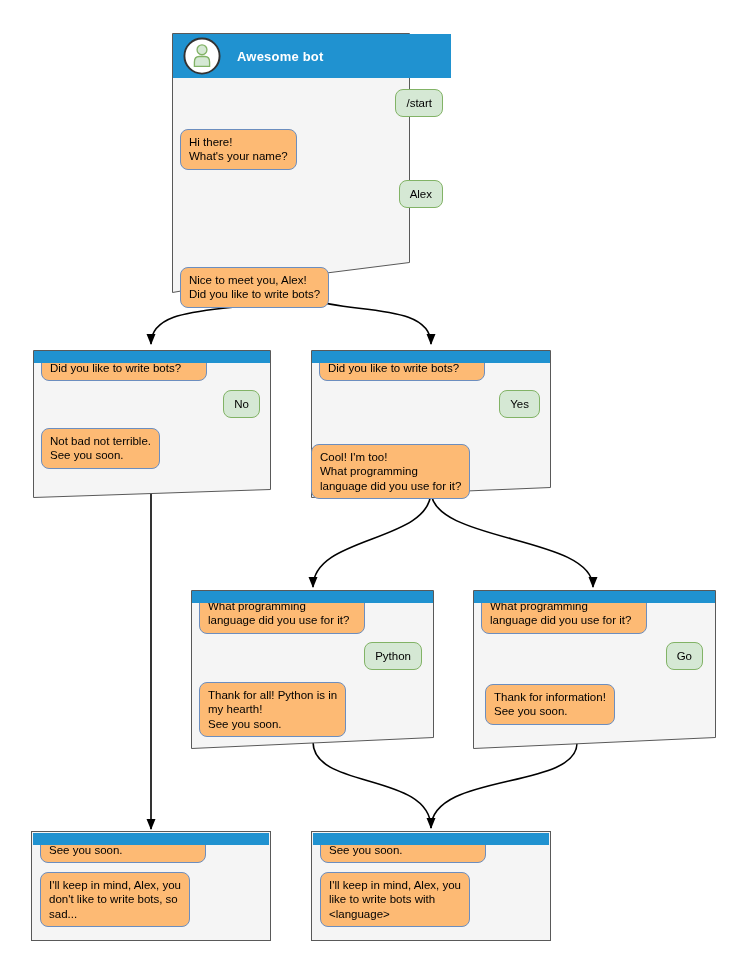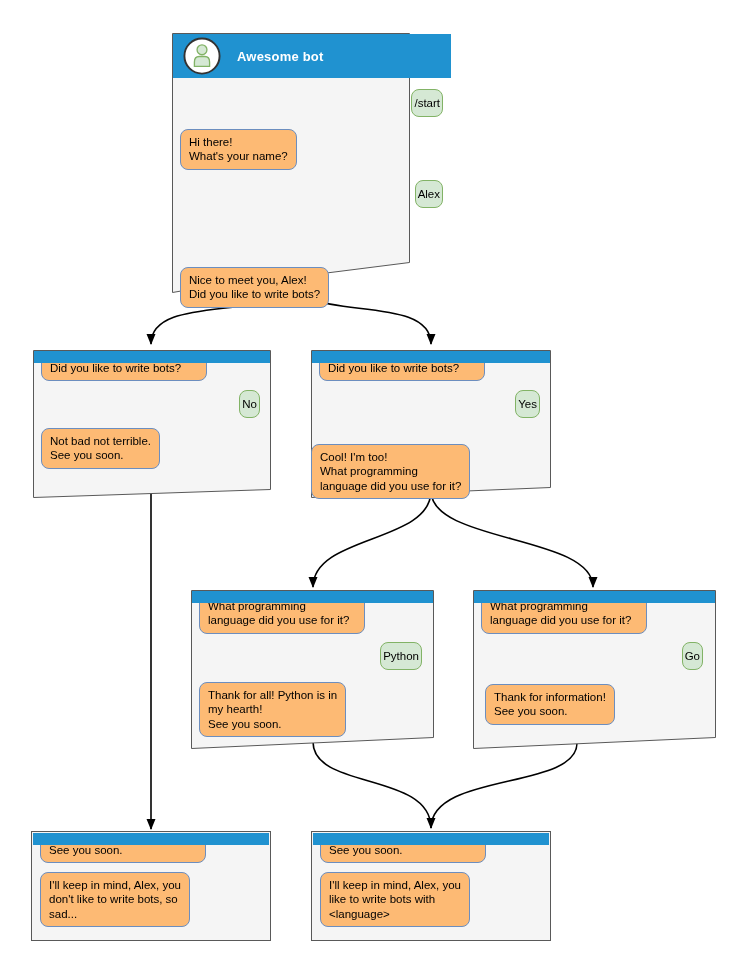--- a/index.html
+++ b/index.html
@@ -24,21 +24,21 @@
   }
   .bub {
     position:absolute; z-index:2;
     font-size:11.5px; line-height:1.25; color:#000;
     padding:5px 8px; border-radius:8px;
     background:#fdba74; border:1px solid #6c8ebf;
     white-space:pre-line; max-width:185px;
   }
   .bub.user {
     background:#d5e8d4; border-color:#82b366;
-    padding:6px 2px; white-space:nowrap;
+    padding:6px 10px; white-space:nowrap;
   }
   .bub.first { min-width:148px; }
   .endwin {
     position:absolute; z-index:1;
     background:#f5f5f5; border:1px solid #595959; box-sizing:border-box;
   }
 </style>
 </head>
 <body>
 

